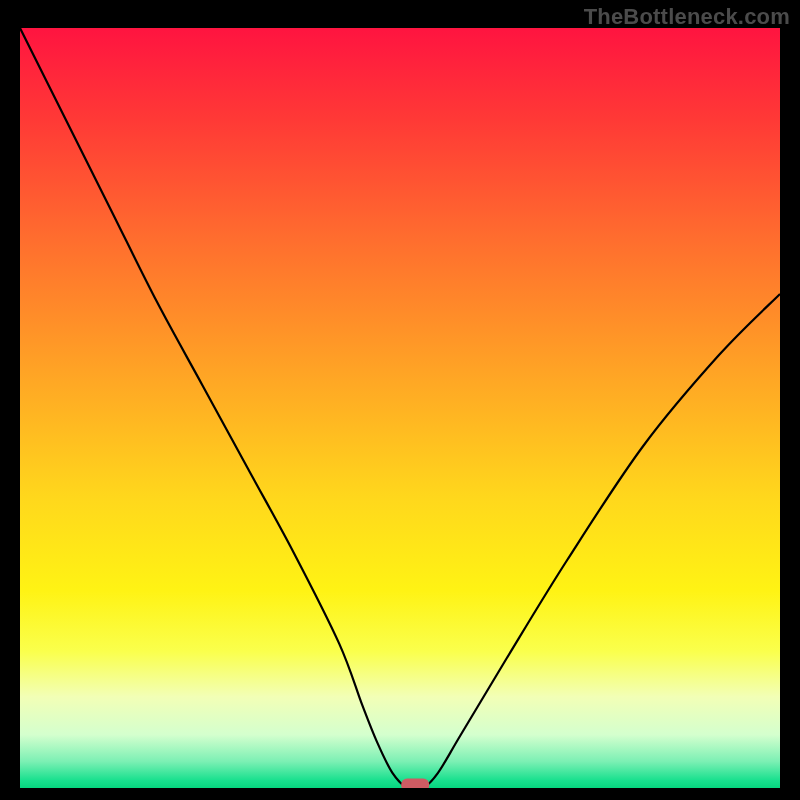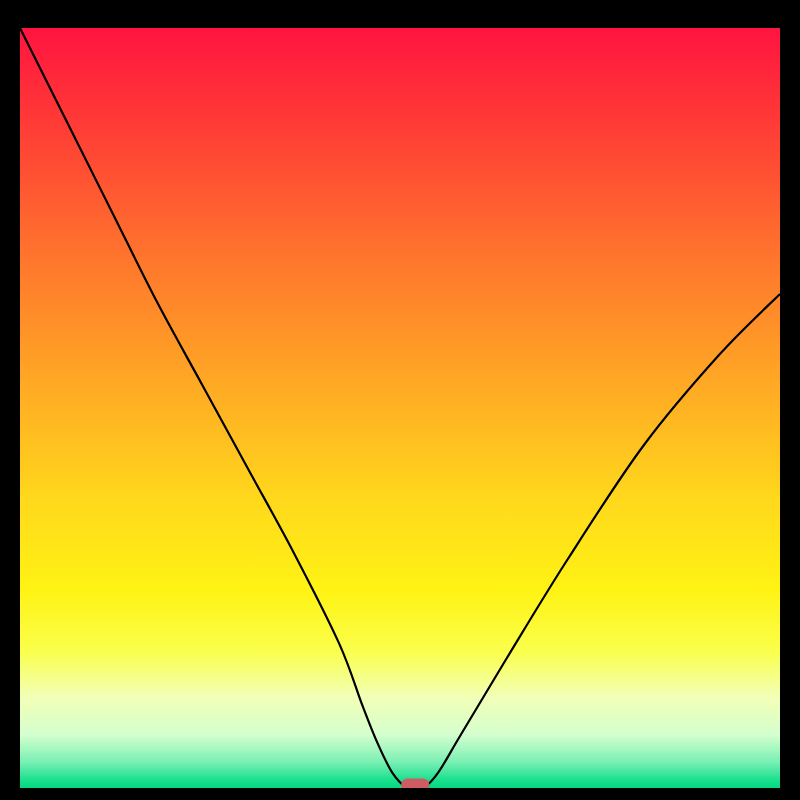--- a/index.html
+++ b/index.html
@@ -34,20 +34,21 @@
     top: 28px;
     width: 760px;
     height: 760px;
   }
   svg { display: block; }
 </style>
 </head>
 <body>
 
 <div class="frame">
+  <div class="watermark">TheBottleneck.com</div>
 
   <div class="plot-wrap">
     <svg id="chart-svg" width="760" height="760" viewBox="0 0 760 760">
       <defs>
         <linearGradient id="bg-grad" x1="0" y1="0" x2="0" y2="1">
             <stop offset="0%" stop-color="#ff1440"></stop>
             <stop offset="12%" stop-color="#ff3936"></stop>
             <stop offset="28.000000000000004%" stop-color="#ff6e2e"></stop>
             <stop offset="45%" stop-color="#ffa325"></stop>
             <stop offset="62%" stop-color="#ffd81c"></stop>

